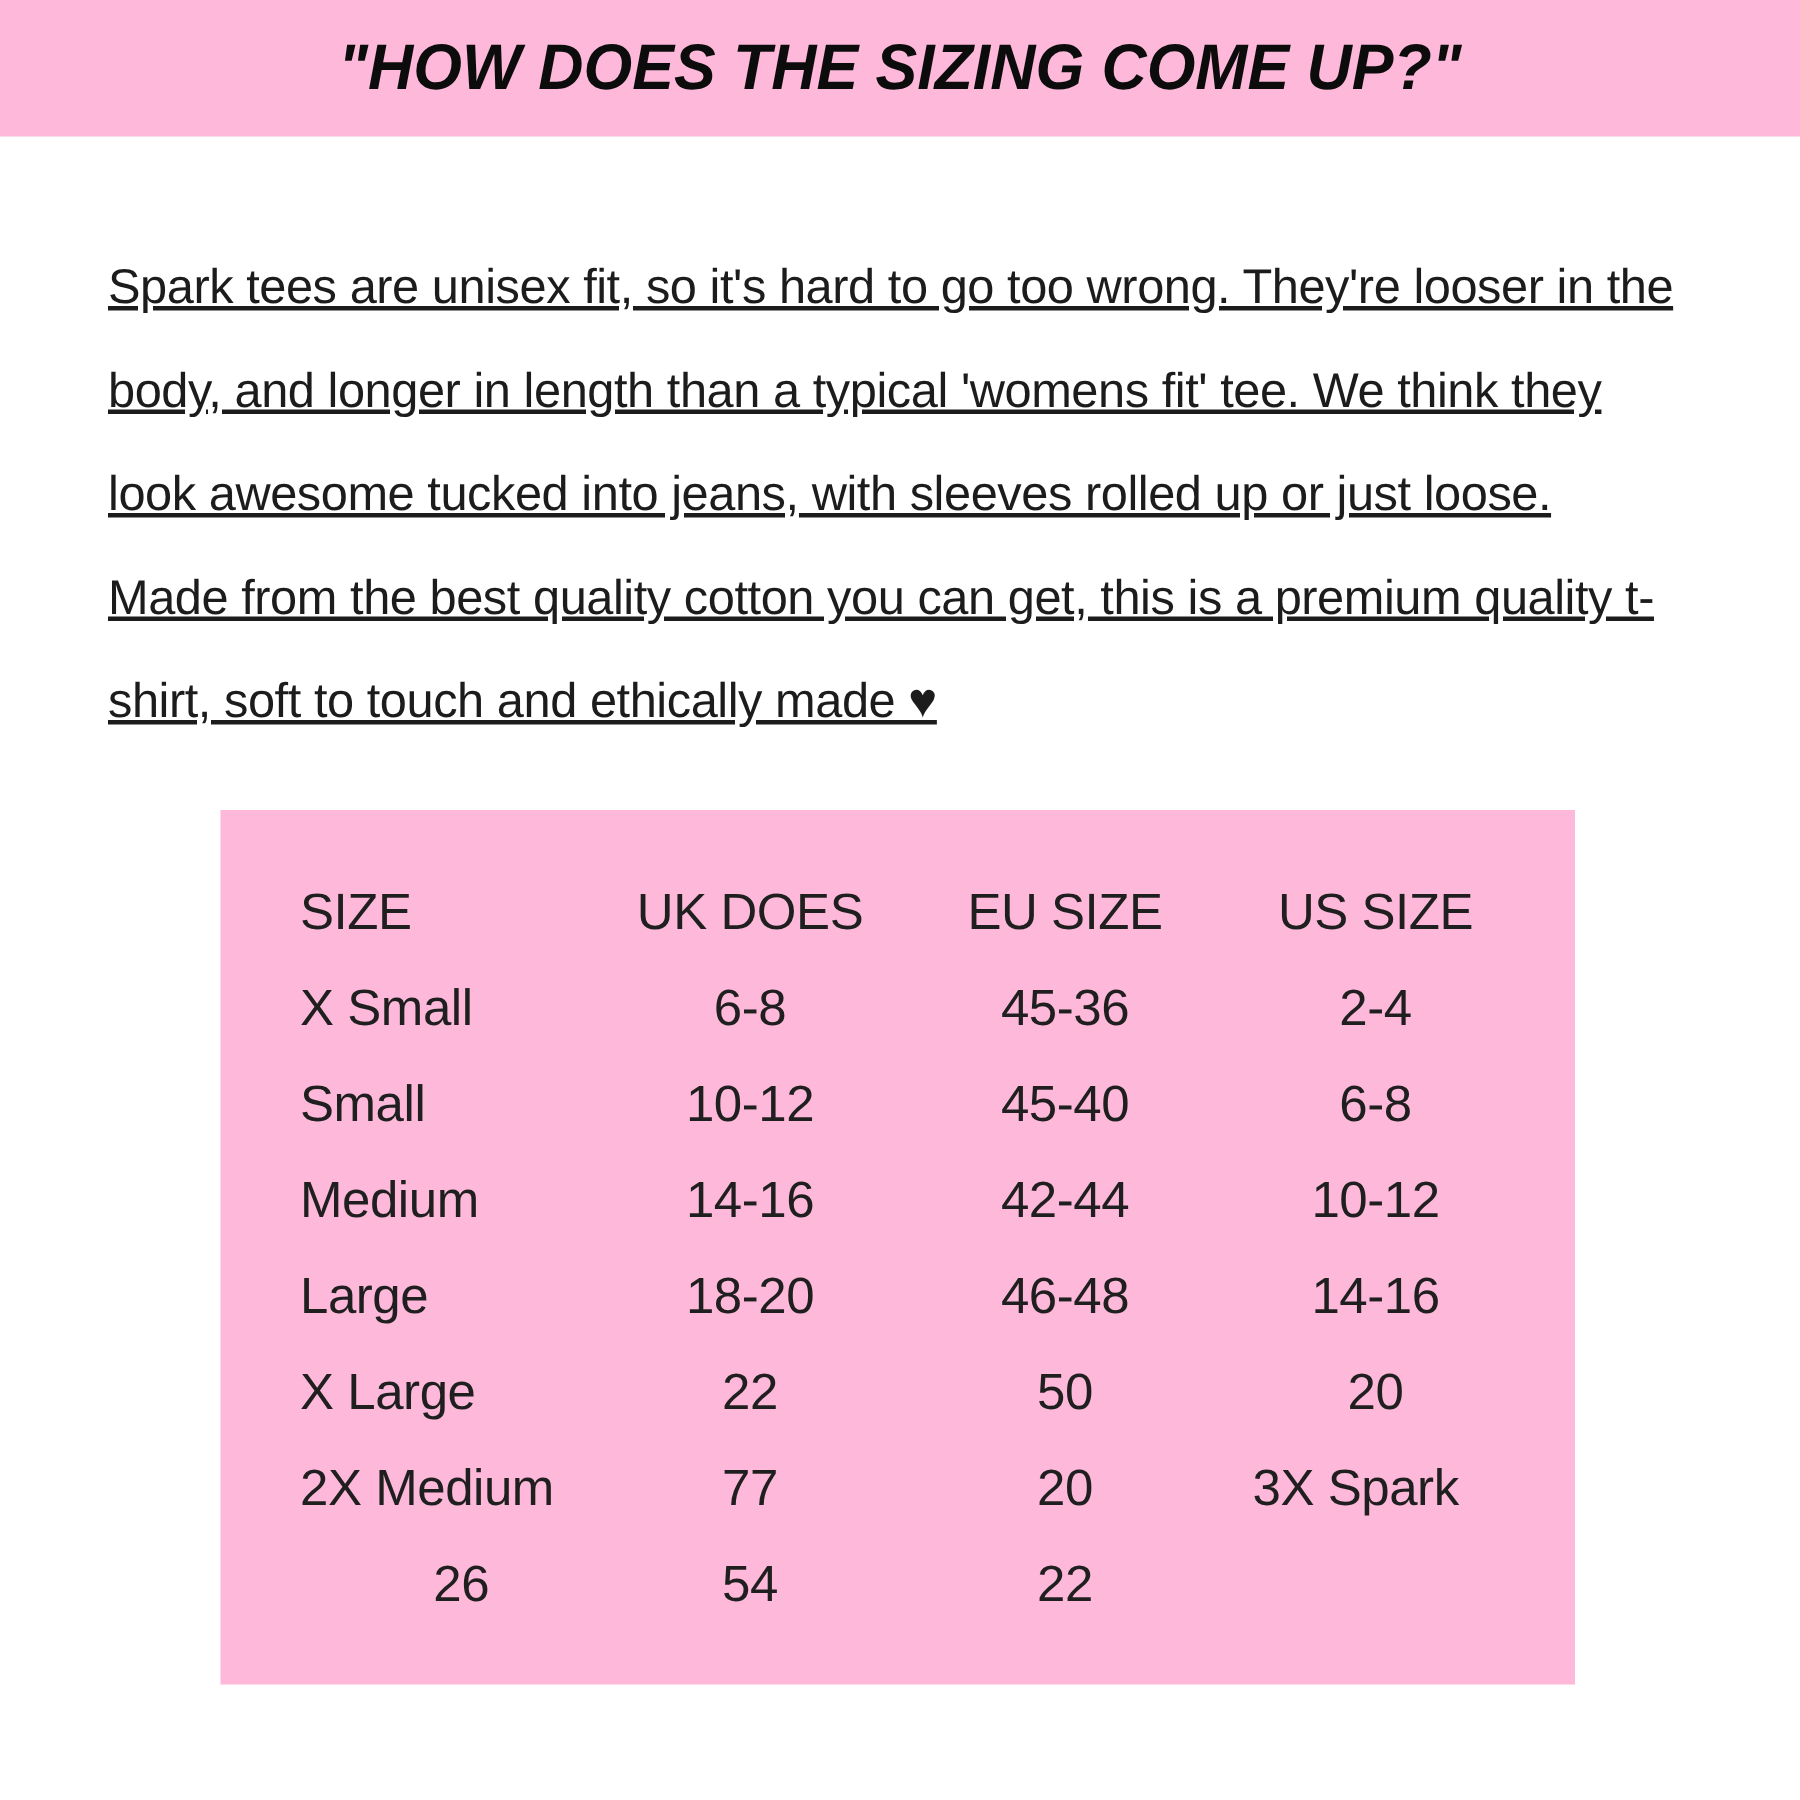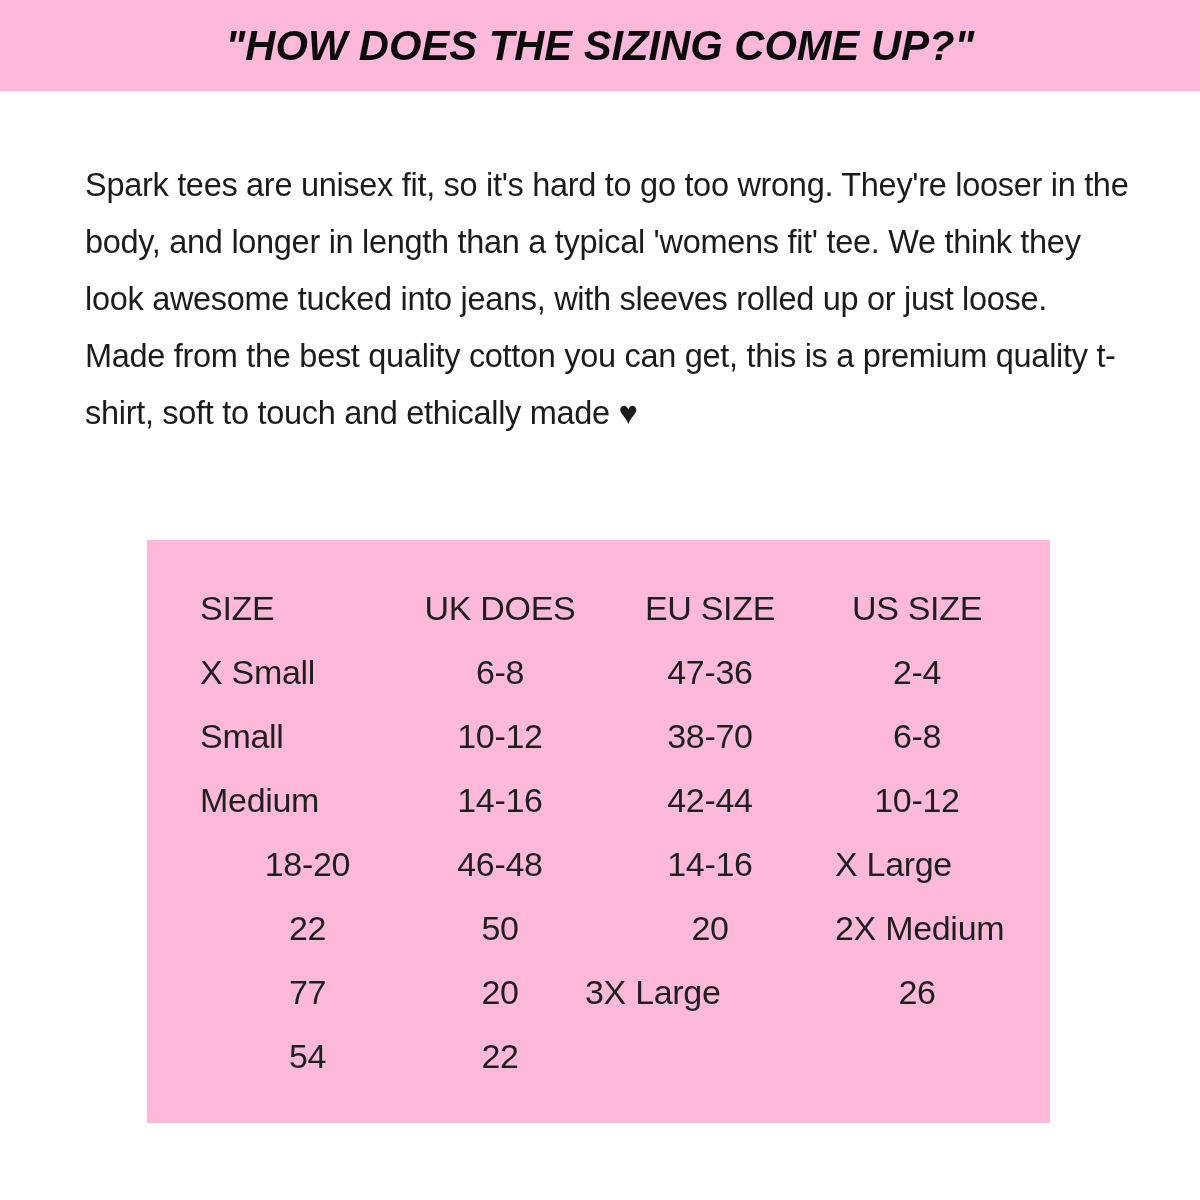--- a/index.html
+++ b/index.html
@@ -30,28 +30,29 @@
     font-size: 43px;
     font-style: italic;
     font-weight: 900;
     letter-spacing: 0px;
     color: #0c0c0c;
     transform: scaleX(0.97);
     white-space: nowrap;
   }
   .description {
     position: absolute;
-    left: 85px;
+    left: 72px;
     top: 157px;
     width: 1045px;
     margin: 0;
     font-size: 32.5px;
-    line-height: 57px;
+    line-height: 69px;
     letter-spacing: -0.3px;
     color: #1c1c1c;
+    text-decoration: underline;
   }
   .size-box {
     position: absolute;
     left: 147px;
     top: 540px;
     width: 903px;
     height: 583px;
   }
   .size-grid {
     display: grid;
@@ -84,40 +85,41 @@
   <p class="description" style="color: rgb(28, 28, 28);">Spark tees are unisex fit, so it's hard to go too wrong. They're looser in the body, and longer in length than a typical 'womens fit' tee. We think they look awesome tucked into jeans, with sleeves rolled up or just loose. Made from the best quality cotton you can get, this is a premium quality t-shirt, soft to touch and ethically made ♥</p>
 
   <section class="size-box" style="background: rgb(253, 184, 218);">
     <div class="size-grid" id="size-grid">
         <div class="cell header first">SIZE</div>
         <div class="cell header">UK DOES</div>
         <div class="cell header">EU SIZE</div>
         <div class="cell header">US SIZE</div>
         <div class="cell first">X Small</div>
         <div class="cell">6-8</div>
-        <div class="cell">47-36</div>
+        <div class="cell">45-36</div>
         <div class="cell">2-4</div>
         <div class="cell first">Small</div>
         <div class="cell">10-12</div>
-        <div class="cell">38-70</div>
+        <div class="cell">45-40</div>
         <div class="cell">6-8</div>
         <div class="cell first">Medium</div>
         <div class="cell">14-16</div>
         <div class="cell">42-44</div>
         <div class="cell">10-12</div>
+        <div class="cell first">Large</div>
         <div class="cell">18-20</div>
         <div class="cell">46-48</div>
         <div class="cell">14-16</div>
         <div class="cell first">X Large</div>
         <div class="cell">22</div>
         <div class="cell">50</div>
         <div class="cell">20</div>
         <div class="cell first">2X Medium</div>
         <div class="cell">77</div>
         <div class="cell">20</div>
-        <div class="cell first">3X Large</div>
+        <div class="cell first">3X Spark</div>
         <div class="cell">26</div>
         <div class="cell">54</div>
         <div class="cell">22</div>
       </div>
   </section>
 
 </div>
 
 </body></html>

